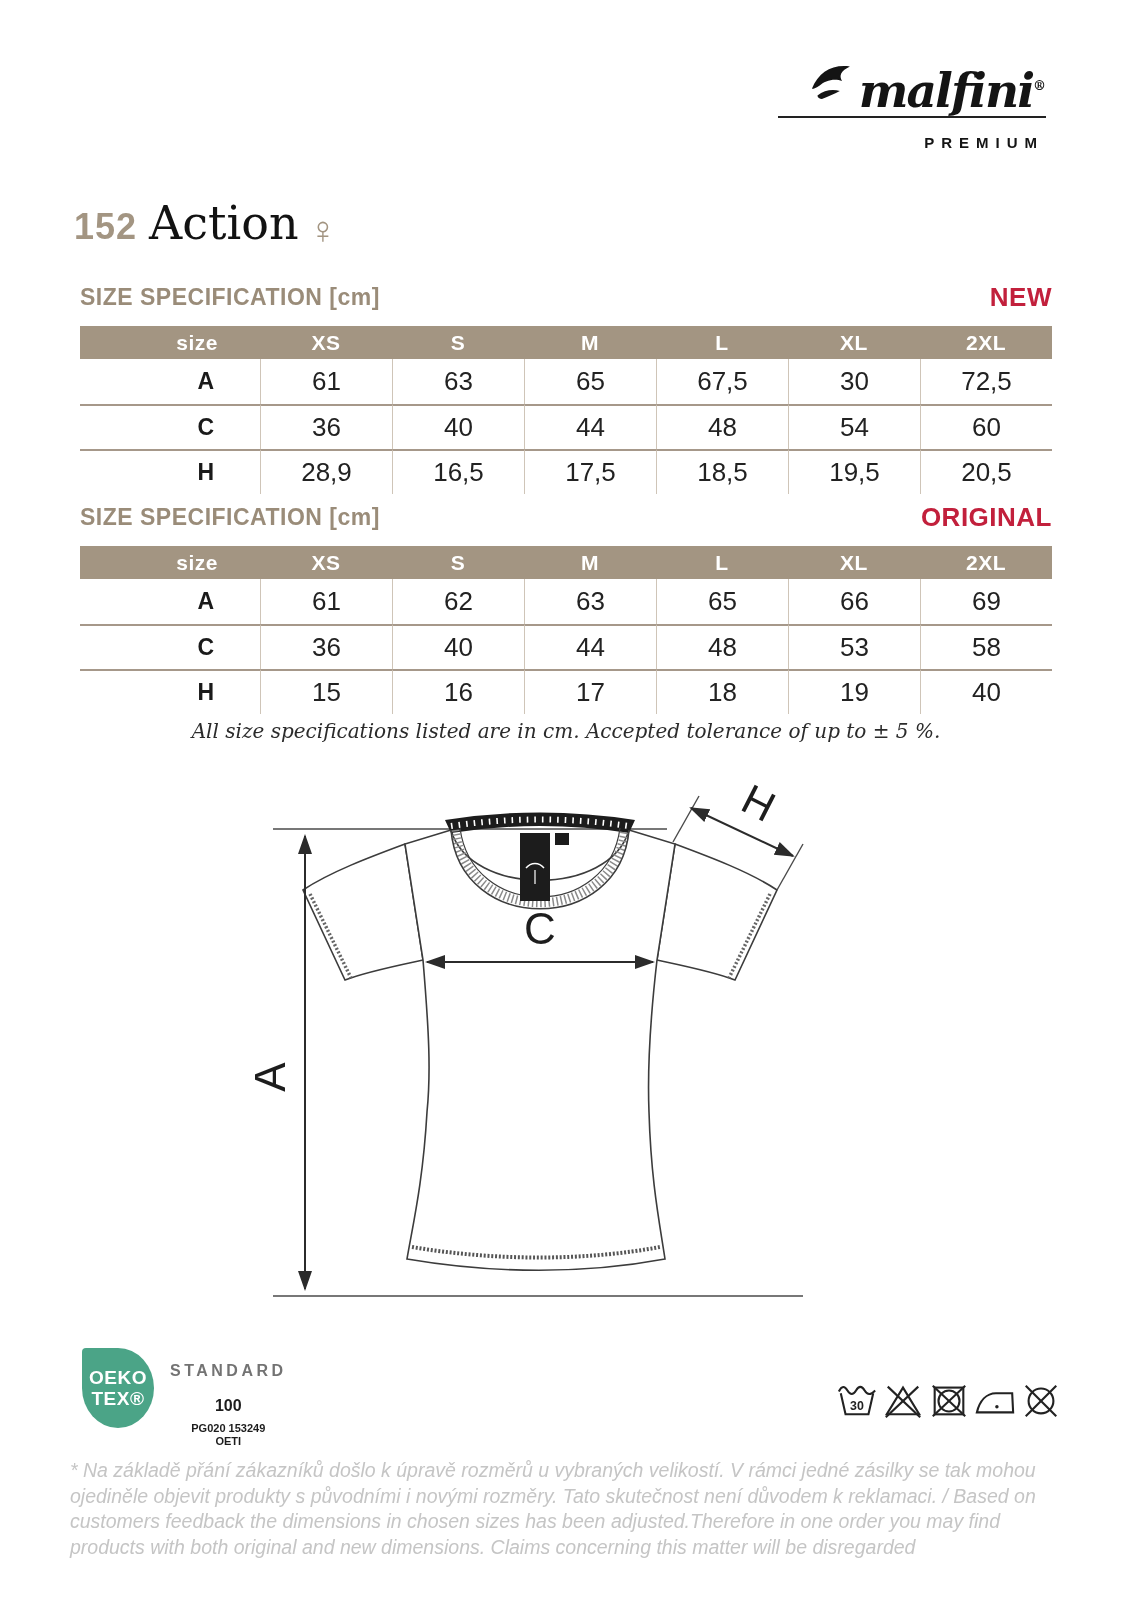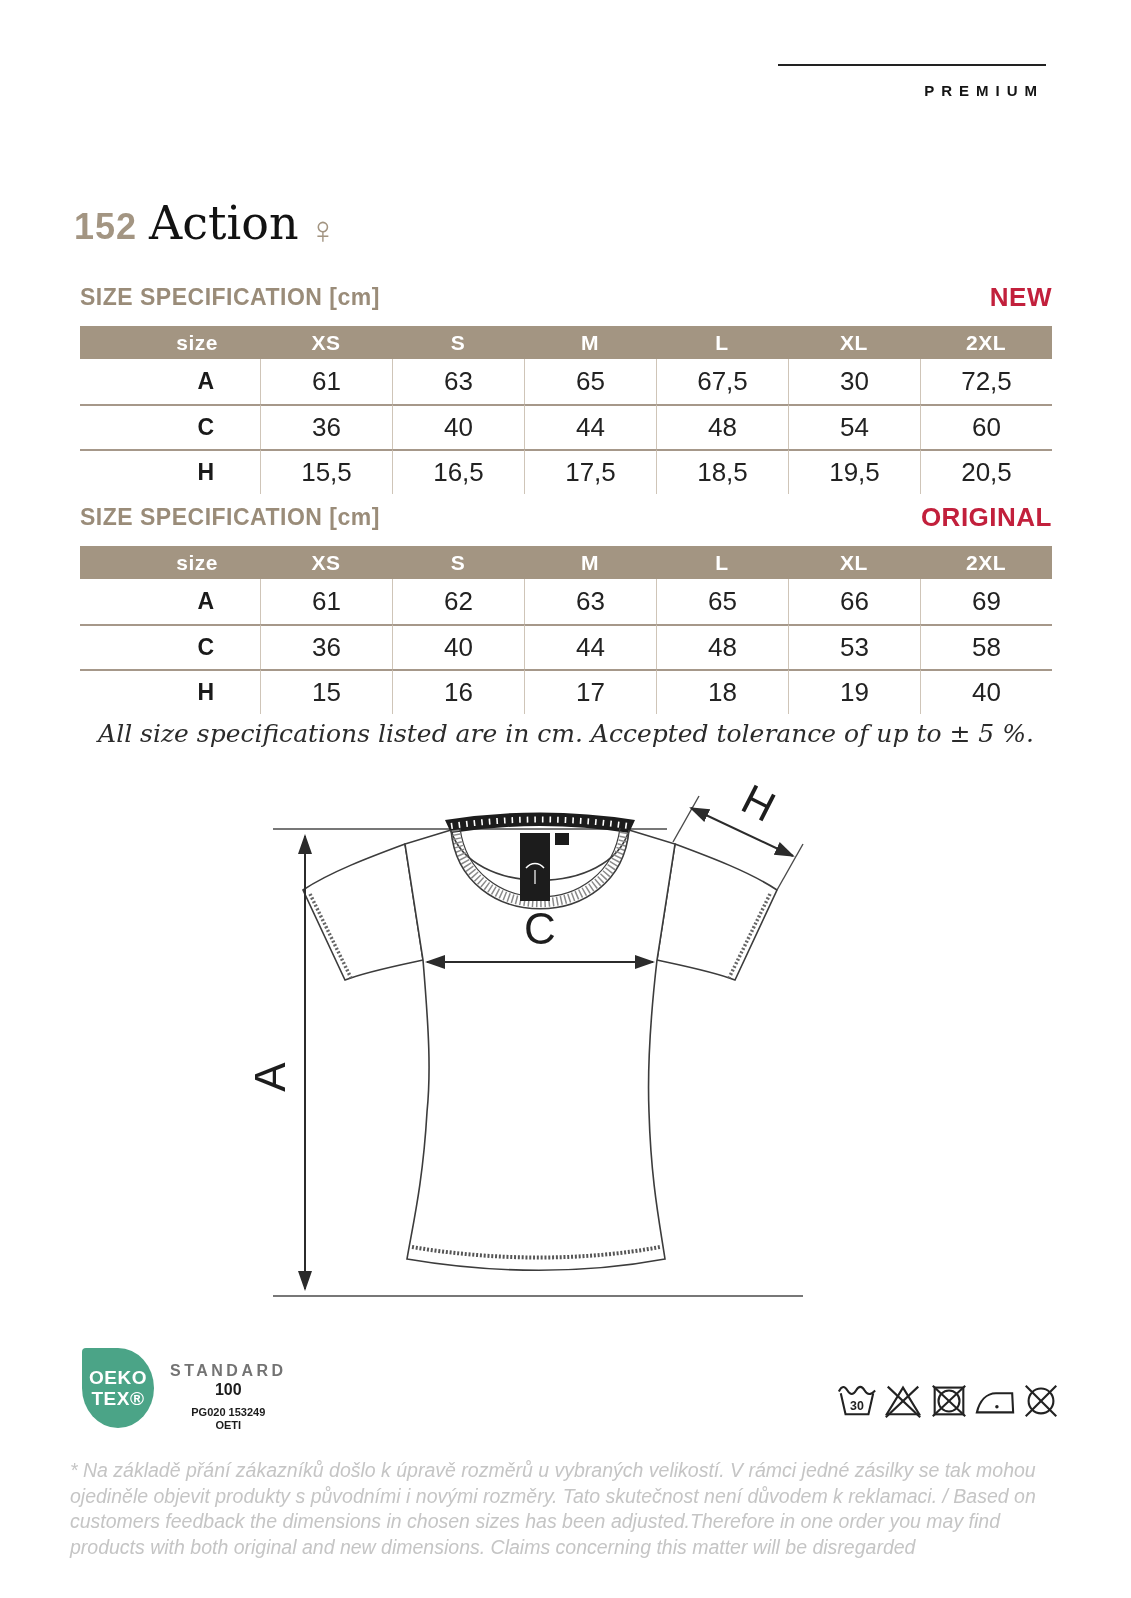--- a/index.html
+++ b/index.html
@@ -53,50 +53,57 @@
     background:var(--taupe);color:#fff;height:33px;font-size:21px;font-weight:bold;
     display:flex;align-items:center;justify-content:center;letter-spacing:.5px;
   }
   .tbl .th.rowhead{justify-content:flex-end;padding-right:42px;}
   .tbl .cell{height:45px;display:flex;align-items:center;justify-content:center;font-size:26px;color:#222;}
   .tbl .lbl{font-size:23px;font-weight:bold;justify-content:flex-end;padding-right:46px;color:#1a1a1a;}
   .tbl .val{border-left:1px solid var(--line-light);}
   .tbl .rsep{border-top:2px solid var(--line-taupe);}
   .note{
     position:absolute;left:80px;top:719px;width:972px;text-align:center;
-    font-family:"DejaVu Serif", serif;font-style:italic;font-size:25px;color:#2b2b2b;
+    font-family:"DejaVu Serif", serif;font-style:italic;font-size:20px;color:#2b2b2b;
   }
   
   .diagram{position:absolute;left:255px;top:772px;width:560px;height:540px;}
   
   .cert{position:absolute;left:82px;top:1348px;display:flex;align-items:flex-start;}
   .cert-drop{
     width:72px;height:80px;background:var(--green);
     border-radius:4px 50% 50% 50%;
     display:flex;flex-direction:column;align-items:center;justify-content:center;
     color:#fff;font-weight:bold;font-size:19px;line-height:21px;letter-spacing:.5px;
   }
   .cert-text{margin-left:16px;display:flex;flex-direction:column;align-items:center;margin-top:14px;}
   .cert-standard{font-size:16px;font-weight:bold;letter-spacing:3.5px;color:#737373;}
-  .cert-number{font-size:16px;font-weight:bold;color:#1c1c1c;margin-top:1px;}
+  .cert-number{font-size:16px;font-weight:bold;color:#1c1c1c;margin-top:17px;}
   .cert-code{font-size:11px;font-weight:bold;color:#1c1c1c;margin-top:7px;}
   .cert-inst{font-size:11px;font-weight:bold;color:#1c1c1c;margin-top:1px;}
   
   .care{position:absolute;left:836px;top:1380px;display:flex;gap:4px;}
   .care svg{width:42px;height:40px;}
   
   .footnote{
     position:absolute;left:70px;top:1446px;width:970px;
     font-style:italic;font-size:19.5px;line-height:25.5px;color:var(--footer-gray);margin-top:12px;
   }
 </style>
 </head>
 <body>
 
 <div class="logo">
+  <div class="logo-row">
+    <svg class="logo-bird" viewBox="0 0 40 34">
+      <path fill="#141414" d="M2 24 C8 9 20 2 36 4 C28 8 26 12 29 17 C22 14 13 17 9 21 C6 23 4 24 2 24 Z"></path>
+      <path fill="#141414" d="M7 30 C13 25 21 24 27 26 C22 29 16 31 11 33 C9 33 7 32 7 30 Z"></path>
+    </svg>
+    <div class="logo-word"><span>malfini</span><span class="logo-reg">®</span></div>
+  </div>
   <div class="logo-rule"></div>
   <div class="logo-sub">PREMIUM</div>
 </div>
 
 <div class="title">
   <span class="title-code">152</span>
   <span class="title-name">Action</span>
   <span class="title-gender">♀</span>
 </div>
 
@@ -124,21 +131,21 @@
 
     <div class="cell lbl rsep">C</div>
     <div class="cell val rsep">36</div>
     <div class="cell val rsep">40</div>
     <div class="cell val rsep">44</div>
     <div class="cell val rsep">48</div>
     <div class="cell val rsep">54</div>
     <div class="cell val rsep">60</div>
 
     <div class="cell lbl rsep">H</div>
-    <div class="cell val rsep">15,5</div>
+    <div class="cell val rsep">28,9</div>
     <div class="cell val rsep">16,5</div>
     <div class="cell val rsep">17,5</div>
     <div class="cell val rsep">18,5</div>
     <div class="cell val rsep">19,5</div>
     <div class="cell val rsep">20,5</div>
   </div>
 </div>
 
 <div class="tablock second">
   <div class="tab-titlebar">

